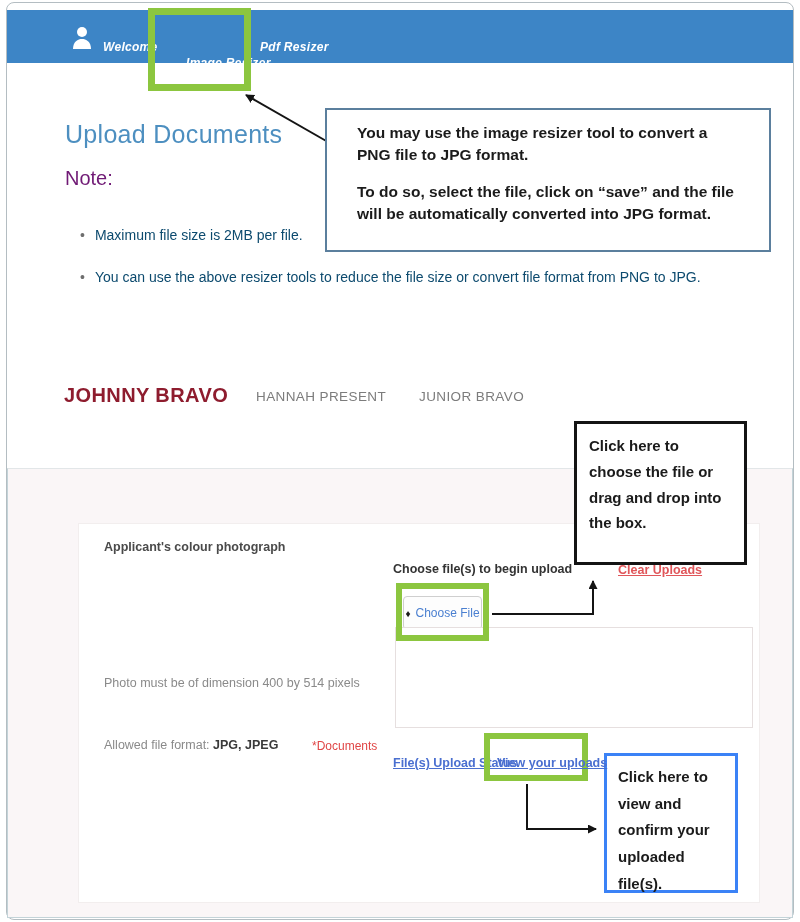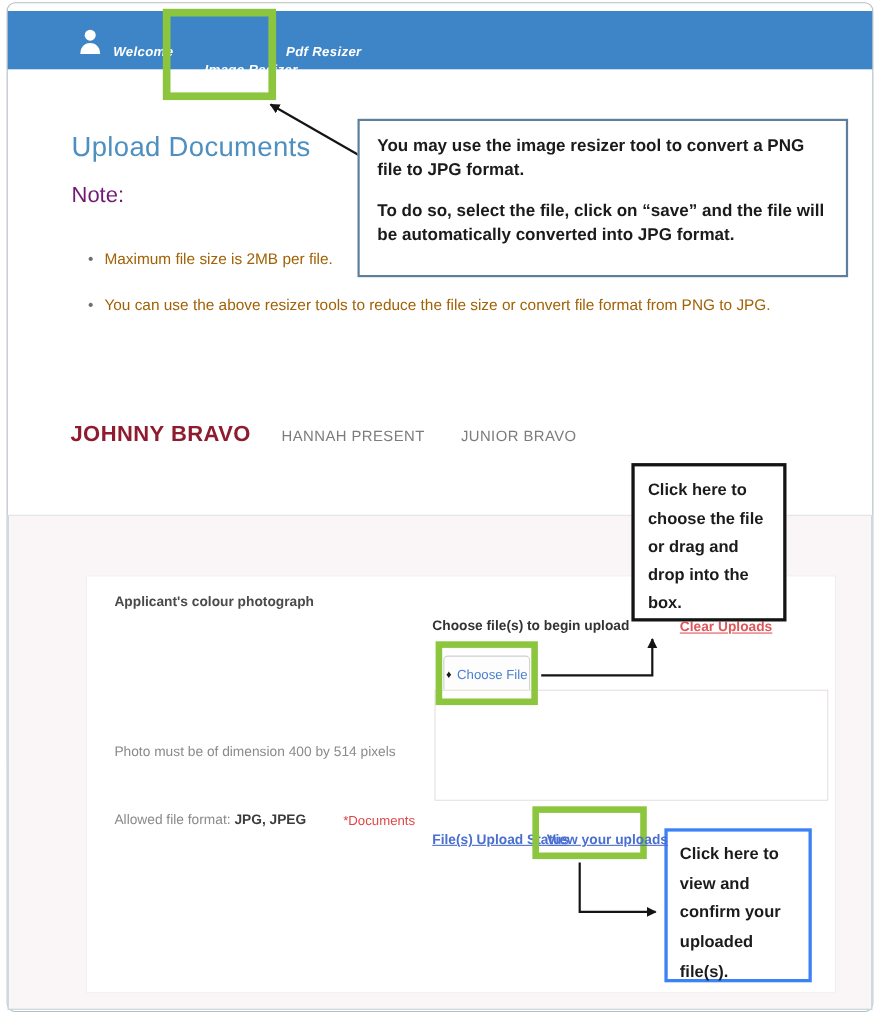--- a/index.html
+++ b/index.html
@@ -23,36 +23,36 @@
   
   .hl { position:absolute; border:7px solid #8cc63f; background:transparent; z-index:30; }
   .hl-nav    { left:148px; top:8px;   width:103px; height:83px; }
   .hl-choose { left:396px; top:583px; width:93px;  height:58px; border-width:6px; }
   .hl-view   { left:484px; top:733px; width:104px; height:48px; border-width:6px; }
 
   
   .callout { position:absolute; background:#fff; z-index:25; color:#1b1b1b;
              font-weight:bold; }
   .co1 { left:325px; top:108px; width:446px; height:144px; border:2px solid #5b7f9d;
-         padding:12px 16px; font-size:15.5px; line-height:1.45; }
+         padding:12px 30px; font-size:15.5px; line-height:1.45; }
   .co1 p + p { margin-top:14px; }
-  .co2 { left:574px; top:421px; width:141px; height:144px; border:3px solid #141414;
+  .co2 { left:574px; top:421px; width:173px; height:144px; border:3px solid #141414;
          padding:9px 12px; font-size:15px; line-height:1.72; }
   .co3 { left:604px; top:753px; width:134px; height:140px; border:3px solid #3b82f6;
          padding:8px 11px; font-size:15px; line-height:1.78; }
 
   
   .arrows { position:absolute; left:0; top:0; width:800px; height:922px;
             z-index:20; pointer-events:none; }
 
   
   .page-title { position:absolute; left:65px; top:120px; color:#4d8fc0;
                 font-size:25px; font-weight:normal; letter-spacing:.3px; }
   .note-head  { position:absolute; left:65px; top:167px; color:#701a75; font-size:20px; }
-  .bullet { position:absolute; color:#a16207; font-size:14px;text-align:right; }
+  .bullet { position:absolute; color:#0c4a6e; font-size:14px;text-align:right; }
   .bullet::before { content:"•"; margin-right:10px; color:#6e6e6e; }
   .b1 { left:80px; top:227px; }
   .b2 { left:80px; top:269px; }
 
   .tab { position:absolute; cursor:default; }
   .tab-active { left:64px; top:384px; color:#8e1c2e; font-size:20px; font-weight:bold;
                 letter-spacing:.4px; }
   .tab-2 { left:256px; top:389px; color:#7c7c7c; font-size:13.5px; letter-spacing:.4px; }
   .tab-3 { left:419px; top:389px; color:#7c7c7c; font-size:13.5px; letter-spacing:.4px; }
 

